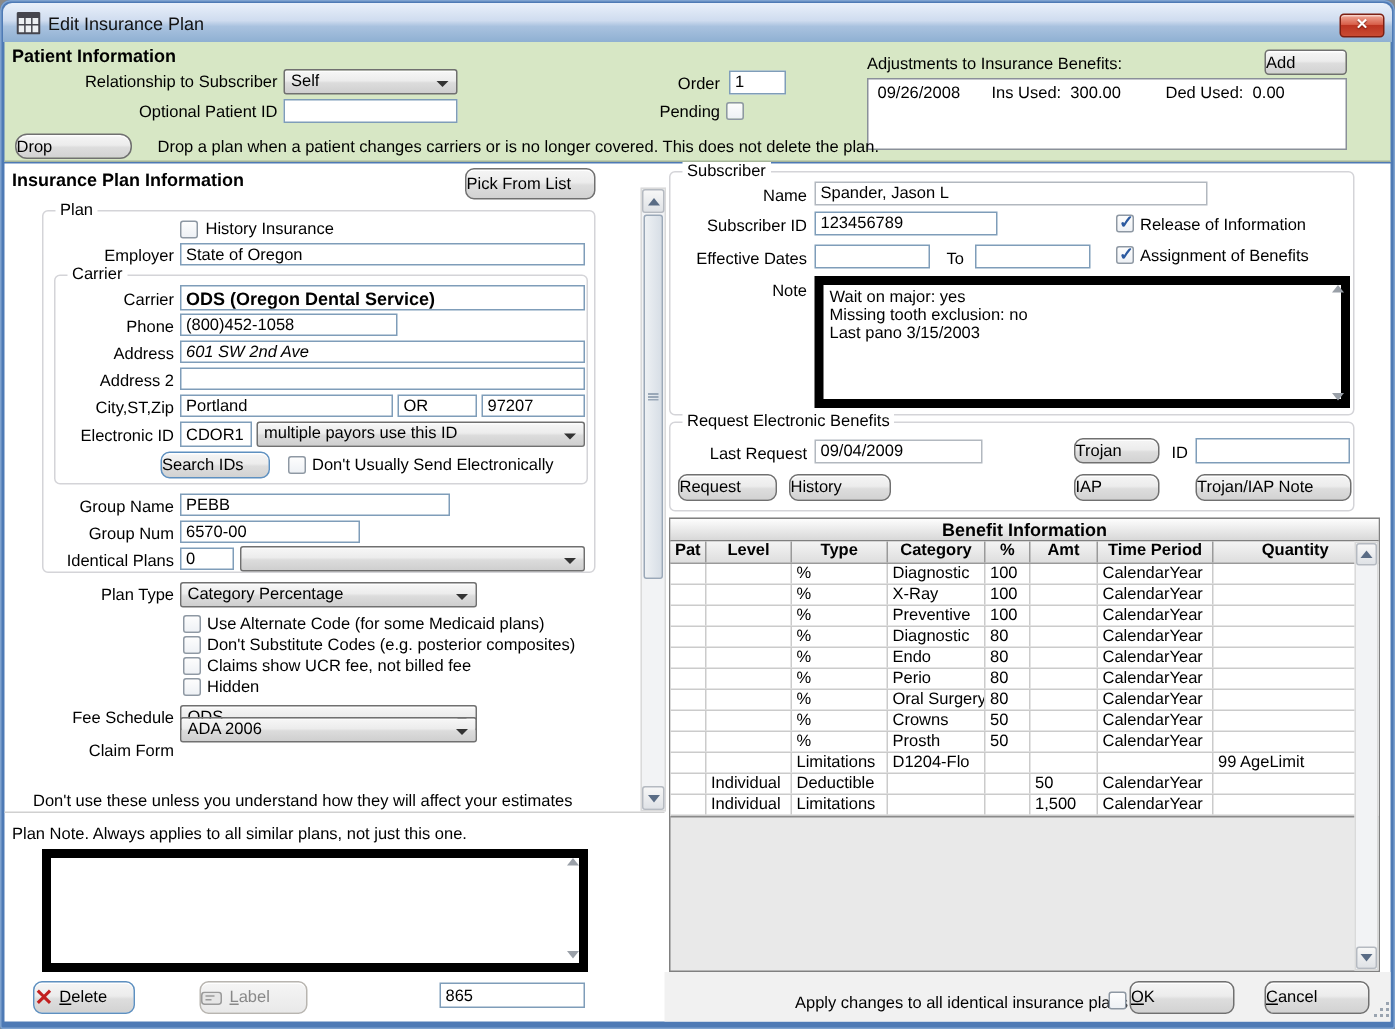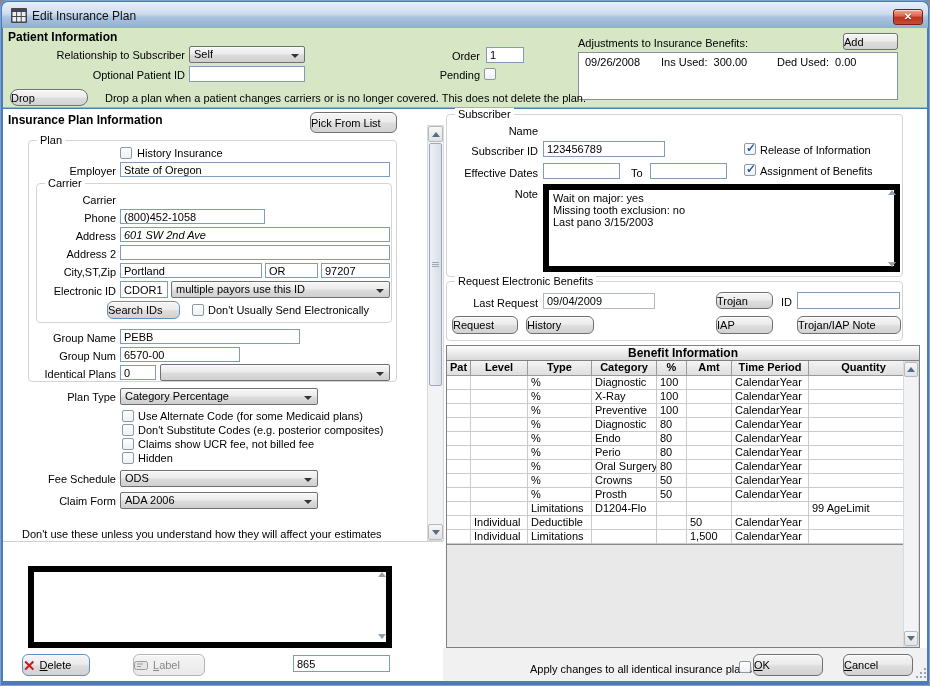--- a/index.html
+++ b/index.html
@@ -137,20 +137,21 @@
   </div>
   <span class="cb" style="left:120px;top:147px"></span>
   <div class="t" style="left:137px;top:147px">History Insurance</div>
   <div class="lbl" style="left:20px;top:165px;width:96px">Employer</div>
   <input class="tb" style="left: 120px; top: 162px; width: 270px; height: 15px;" value="State of Oregon">
 
   <div class="gb" style="left:36px;top:183px;width:356px;height:140px">
     <span class="gl">Carrier</span>
   </div>
   <div class="lbl" style="left:40px;top:194px;width:76px">Carrier</div>
+  <input class="tb bold" style="left: 120px; top: 190px; width: 270px; height: 17px;" value="ODS (Oregon Dental Service)">
   <div class="lbl" style="left:40px;top:212px;width:76px">Phone</div>
   <input class="tb" style="left: 120px; top: 209px; width: 145px; height: 15px;" value="(800)452-1058">
   <div class="lbl" style="left:40px;top:230px;width:76px">Address</div>
   <input class="tb" style="left: 120px; top: 227px; width: 270px; height: 15px; font-style: italic;" value="601 SW 2nd Ave">
   <div class="lbl" style="left:40px;top:248px;width:76px">Address 2</div>
   <input class="tb" style="left: 120px; top: 245px; width: 270px; height: 15px;" value="">
   <div class="lbl" style="left:40px;top:266px;width:76px">City,ST,Zip</div>
   <input class="tb" style="left: 120px; top: 263px; width: 142px; height: 15px;" value="Portland">
   <input class="tb" style="left: 265px; top: 263px; width: 53px; height: 15px;" value="OR">
   <input class="tb" style="left: 321px; top: 263px; width: 69px; height: 15px;" value="97207">
@@ -191,40 +192,41 @@
   <div class="t" style="left:138px;top:438px">Claims show UCR fee, not billed fee</div>
   <span class="cb" style="left:122px;top:452px"></span>
   <div class="t" style="left:138px;top:452px">Hidden</div>
 
   <div class="lbl" style="left:20px;top:473px;width:96px">Fee Schedule</div>
   <div class="combo" style="left:120px;top:470px;width:198px">
     <span class="txt">ODS</span>
     <span class="arr"></span>
   </div>
   <div class="lbl" style="left:20px;top:495px;width:96px">Claim Form</div>
-  <div class="combo" style="left:120px;top:492px;width:198px">
+  <div class="combo" style="left:120px;top:478px;width:198px">
     <span class="txt">ADA 2006</span>
     <span class="arr"></span>
   </div>
 
   <div class="t" style="left:22px;top:528px">Don't use these unless you understand how they will affect your estimates</div>
   <div style="position:absolute;left:3px;top:541px;width:440px;height:1px;background:#d0d0d0"></div>
 
   <div class="sb-track" style="left:427px;top:125px;width:17px;height:416px">
     <div class="sb-btn" style="left:0;top:0;width:15px;height:16px">
         <span class="tri-up"></span>
       </div>
     <div class="sb-thumb" style="left:1px;top:17px;width:13px;height:243px">
         <span class="sb-grip"></span>
       </div>
     <div class="sb-btn" style="left:0;bottom:0;width:15px;height:16px">
         <span class="tri-dn"></span>
       </div>
   </div>
 
+  <div class="t" style="left:8px;top:550px">Plan Note.  Always applies to all similar plans, not just this one.</div>
   <textarea class="ta" style="left: 28px; top: 566px; width: 364px; height: 82px;"></textarea>
   <div class="caret" style="left:32px;top:570px"></div>
   <span class="flat-arrow tri-up flat" style="left:378px;top:572px"></span>
   <span class="flat-arrow tri-dn flat" style="left:378px;top:634px"></span>
 
   <div class="btn blue" style="left:22px;top:654px;width:68px;height:22px;border-radius:6px">
     <span style="color:#c21f1f;font-weight:bold;font-size:15px;margin-right:4px;line-height:1">✕</span>
     <span class="ul">Delete</span>
   </div>
   <div class="btn dis" style="left:133px;top:654px;width:72px;height:22px;border-radius:6px">
@@ -234,20 +236,21 @@
         <line x1="3" y1="5.5" x2="7" y2="5.5" stroke="#9a9a9a"></line>
     </svg>
     <span class="ul">Label</span>
   </div>
   <input class="tb" style="left: 293px; top: 655px; width: 97px; height: 17px;" value="865">
 
   <div class="gb" style="left:446px;top:114px;width:457px;height:163px">
     <span class="gl">Subscriber</span>
   </div>
   <div class="lbl" style="left:460px;top:125px;width:78px">Name</div>
+  <input class="tb ro" style="left: 543px; top: 121px; width: 262px; height: 16px;" value="Spander, Jason L">
   <div class="lbl" style="left:450px;top:145px;width:88px">Subscriber ID</div>
   <input class="tb" style="left: 543px; top: 141px; width: 122px; height: 16px;" value="123456789">
   <span class="cb checked" style="left:744px;top:143px"></span>
   <div class="t" style="left:760px;top:144px">Release of Information</div>
   <div class="lbl" style="left:450px;top:167px;width:88px">Effective Dates</div>
   <input class="tb" style="left: 543px; top: 163px; width: 77px; height: 16px;" value="">
   <div class="t" style="left:631px;top:167px">To</div>
   <input class="tb" style="left: 650px; top: 163px; width: 77px; height: 16px;" value="">
   <span class="cb checked" style="left:744px;top:164px"></span>
   <div class="t" style="left:760px;top:165px">Assignment of Benefits</div>

